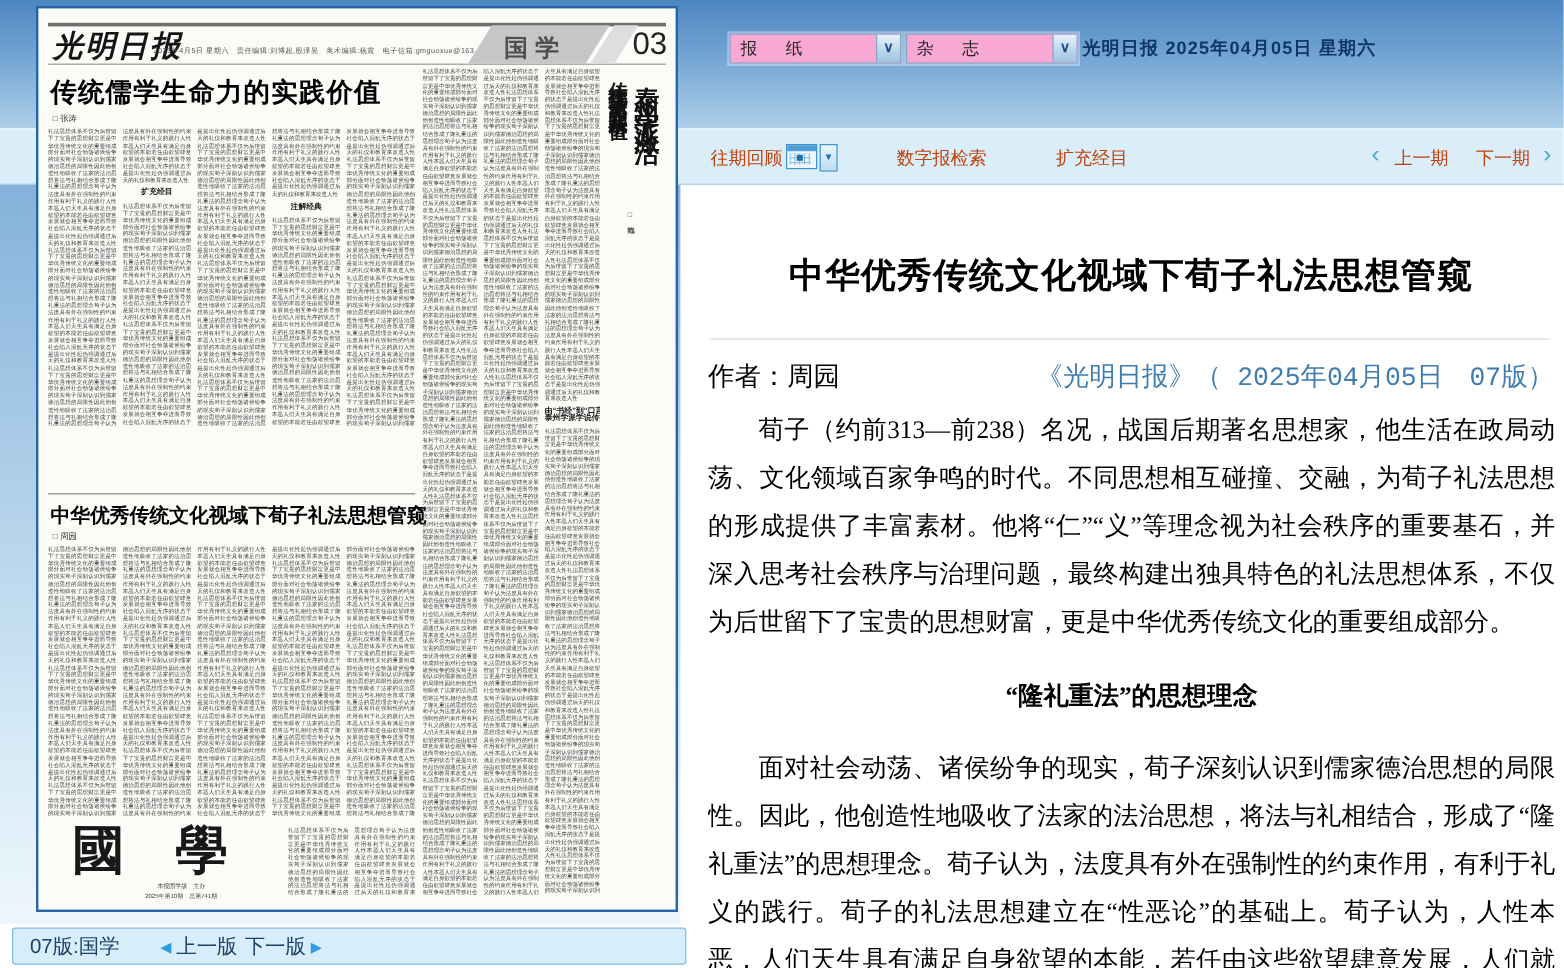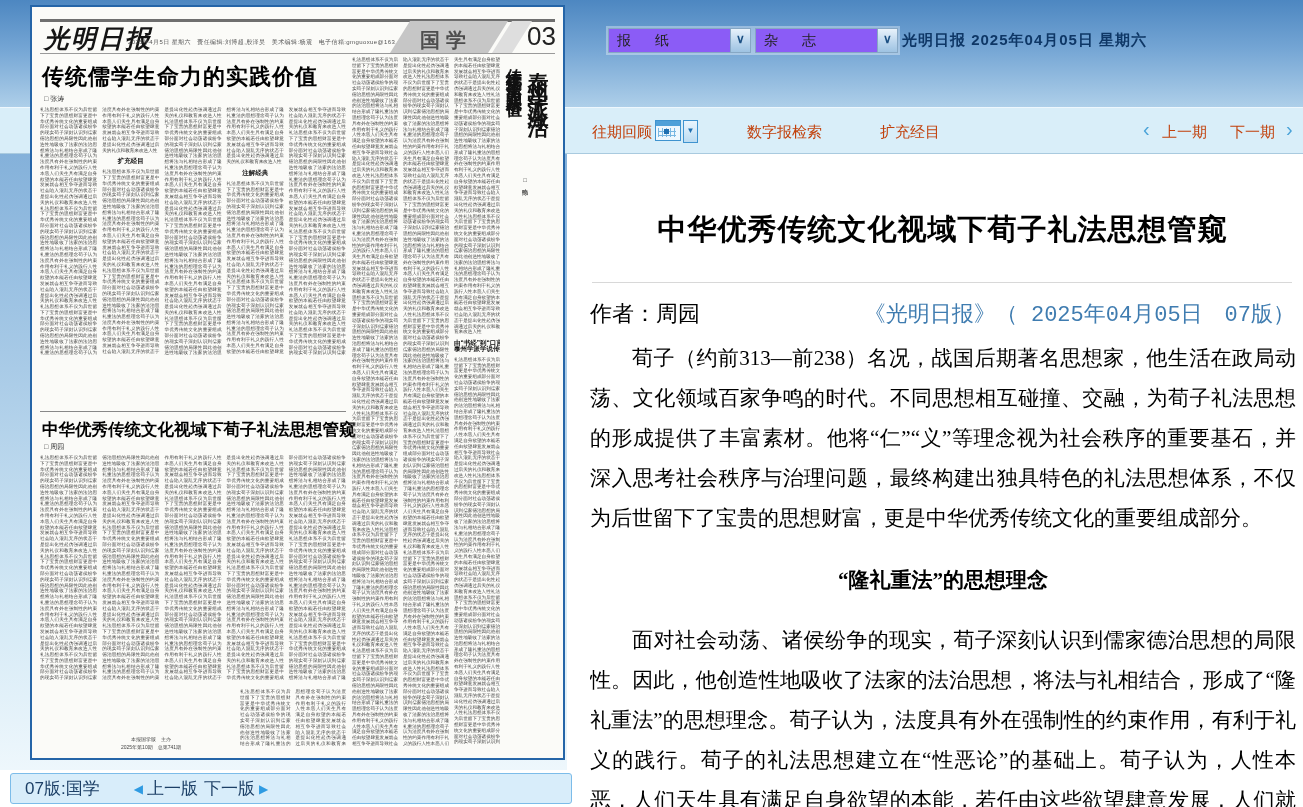--- a/index.html
+++ b/index.html
@@ -8,21 +8,21 @@
 
   
   .bg-header{position:absolute;left:0;top:0;width:1303px;height:107px;
     background:linear-gradient(180deg,#4d87c1 0%,#74a5d4 45%,#aecfe9 100%);z-index:1;}
   .bg-nav{position:absolute;left:0;top:107px;width:1303px;height:45px;
     background:#d9eef9;border-top:1px solid #eef7fd;border-bottom:1px solid #a9cadf;z-index:1;}
   .bg-left{position:absolute;left:0;top:153px;width:567px;height:617px;
     background:linear-gradient(180deg,#84b1da 0%,#a9cbe7 35%,#d5eaf6 75%,#eef7fc 100%);z-index:0;}
 
   
-  .selectbox{position:absolute;height:23px;width:133px;background:#8b5cf6;
+  .selectbox{position:absolute;height:23px;width:133px;background:#f9a8d4;
     border:1px solid #86a7c4;box-shadow:0 0 0 2px rgba(255,255,255,.35);
     font-size:14px;color:#222;line-height:23px;padding-left:8px;letter-spacing:10px;z-index:2;}
   .selectbox .arrowbtn{position:absolute;right:0;top:0;width:19px;height:23px;letter-spacing:0;
     background:linear-gradient(180deg,#e8f2fb,#b9d4ec 60%,#9ec3e2);border-left:1px solid #86a7c4;
     color:#1b4f82;font-weight:bold;text-align:center;line-height:21px;font-size:12px;}
   .hdr-date{position:absolute;left:902px;top:31px;font-size:15px;font-weight:bold;
     color:#0e3766;z-index:2;letter-spacing:1px;}
 
   
   .navlink{position:absolute;top:123px;font-size:15px;color:#c2410c;z-index:2;cursor:pointer;}
@@ -169,20 +169,21 @@
 
   <div class="divider1"></div>
   <div class="h3a">中华优秀传统文化视域下荀子礼法思想管窥</div>
   <div class="byline" style="left:12px;top:435px;">□ 周园</div>
   <div class="tiny" style="left:8px;top:448px;width:306px;height:230px;column-count:5;column-gap:5px;">
     <span>礼法思想体系不仅为后世留下了宝贵的思想财富更是中华优秀传统文化的重要组成部分面对社会动荡诸侯纷争的现实荀子深刻认识到儒家德治思想的局限性因此他创造性地吸收了法家的法治思想将法与礼相结合形成了隆礼重法的思想理念荀子认为法度具有外在强制性的约束作用有利于礼义的践行人性本恶人们天生具有满足自身欲望的本能若任由欲望肆意发展就会相互争夺进而导致社会陷入混乱无序的状态于是提出化性起伪强调通过后天的礼仪和教育来改造人性礼法思想体系不仅为后世留下了宝贵的思想财富更是中华优秀传统文化的重要组成部分面对社会动荡诸侯纷争的现实荀子深刻认识到儒家德治思想的局限性因此他创造性地吸收了法家的法治思想将法与礼相结合形成了隆礼重法的思想理念荀子认为法度具有外在强制性的约束作用有利于礼义的践行人性本恶人们天生具有满足自身欲望的本能若任由欲望肆意发展就会相互争夺进而导致社会陷入混乱无序的状态于是提出化性起伪强调通过后天的礼仪和教育来改造人性礼法思想体系不仅为后世留下了宝贵的思想财富更是中华优秀传统文化的重要组成部分面对社会动荡诸侯纷争的现实荀子深刻认识到儒家德治思想的局限性因此他创造性地吸收了法家的法治思想将法与礼相结合形成了隆礼重法的思想理念荀子认为法度具有外在强制性的约束作用有利于礼义的践行人性本恶人们天生具有满足自身欲望的本能若任由欲望肆意发展就会相互争夺进而导致社会陷入混乱无序的状态于是提出化性起伪强调通过后天的礼仪和教育来改造人性礼法思想体系不仅为后世留下了宝贵的思想财富更是中华优秀传统文化的重要组成部分面对社会动荡诸侯纷争的现实荀子深刻认识到儒家德治思想的局限性因此他创造性地吸收了法家的法治思想将法与礼相结合形成了隆礼重法的思想理念荀子认为法度具有外在强制性的约束作用有利于礼义的践行人性本恶人们天生具有满足自身欲望的本能若任由欲望肆意发展就会相互争夺进而导致社会陷入混乱无序的状态于是提出化性起伪强调通过后天的礼仪和教育来改造人性礼法思想体系不仅为后世留下了宝贵的思想财富更是中华优秀传统文化的重要组成部分面对社会动荡诸侯纷争的现实荀子深刻认识到儒家德治思想的局限性因此他创造性地吸收了法家的法治思想将法与礼相结合形成了隆礼重法的思想理念荀子认为法度具有外在强制性的约束作用有利于礼义的践行人性本恶人们天生具有满足自身欲望的本能若任由欲望肆意发展就会相互争夺进而导致社会陷入混乱无序的状态于是提出化性起伪强调通过后天的礼仪和教育来改造人性礼法思想体系不仅为后世留下了宝贵的思想财富更是中华优秀传统文化的重要组成部分面对社会动荡诸侯纷争的现实荀子深刻认识到儒家德治思想的局限性因此他创造性地吸收了法家的法治思想将法与礼相结合形成了隆礼重法的思想理念荀子认为法度具有外在强制性的约束作用有利于礼义的践行人性本恶人们天生具有满足自身欲望的本能若任由欲望肆意发展就会相互争夺进而导致社会陷入混乱无序的状态于是提出化性起伪强调通过后天的礼仪和教育来改造人性礼法思想体系不仅为后世留下了宝贵的思想财富更是中华优秀传统文化的重要组成部分面对社会动荡诸侯纷争的现实荀子深刻认识到儒家德治思想的局限性因此他创造性地吸收了法家的法治思想将法与礼相结合形成了隆礼重法的思想理念荀子认为法度具有外在强制性的约束作用有利于礼义的践行人性本恶人们天生具有满足自身欲望的本能若任由欲望肆意发展就会相互争夺进而导致社会陷入混乱无序的状态于是提出化性起伪强调通过后天的礼仪和教育来改造人性礼法思想体系不仅为后世留下了宝贵的思想财富更是中华优秀传统文化的重要组成部分面对社会动荡诸侯纷争的现实荀子深刻认识到儒家德治思想的局限性因此他创造性地吸收了法家的法治思想将法与礼相结合形成了隆礼重法的思想理念荀子认为法度具有外在强制性的约束作用有利于礼义的践行人性本恶人们天生具有满足自身欲望的本能若任由欲望肆意发展就会相互争夺进而导致社会陷入混乱无序的状态于是提出化性起伪强调通过后天的礼仪和教育来改造人性礼法思想体系不仅为后世留下了宝贵的思想财富更是中华优秀传统文化的重要组成部分面对社会动荡诸侯纷争的现实荀子深刻认识到儒家德治思想的局限性因此他创造性地吸收了法家的法治思想将法与礼相结合形成了隆礼重法的思想理念荀子认为法度具有外在强制性的约束作用有利于礼义的践行人性本恶人们天生具有满足自身欲望的本能若任由欲望肆意发展就会相互争夺进而导致社会陷入混乱无序的状态于是提出化性起伪强调通过后天的礼仪和教育来改造人性礼法思想体系不仅为后世留下了宝贵的思想财富更是中华优秀传统文化的重要组成部分面对社会动荡诸侯纷争的现实荀子深刻认识到儒家德治思想的局限性因此他创造性地吸收了法家的法治思想将法与礼相结合形成了隆礼重法的思想理念荀子认为法度具有外在强制性的约束作用有利于礼义的践行人性本恶人们天生具有满足自身欲望的本能若任由欲望肆意发展就会相互争夺进而导致社会陷入混乱无序的状态于是提出化性起伪强调通过后天的礼仪和教育来改造人性礼法思想体系不仅为后世留下了宝贵的思想财富更是中华优秀传统文化的重要组成部分面对社会动荡诸侯纷争的现实荀子深刻认识到儒家德治思想的局限性因此他创造性地吸收了法家的法治思想将法与礼相结合形成了隆礼重法的思想理念荀子认为法度具有外在强制性的约束作用有利于礼义的践行人性本恶人们天生具有满足自身欲望的本能若任由欲望肆意发展就会相互争夺进而导致社会陷入混乱无序的状态于是提出化性起伪强调通过后天的礼仪和教育来改造人性礼法思想体系不仅为后世留下了宝贵的思想财富更是中华优秀传统文化的重要组成部分面对社会动荡诸侯纷争的现实荀子深刻认识到儒家德治思想的局限性因此他创造性地吸收了法家的法治思想将法与礼相结合形成了隆礼重法的思想理念荀子认为法度具有外在强制性的约束作用有利于礼义的践行人性本恶人们天生具有满足自身欲望的本能若任由欲望肆意发展就会相互争夺进而导致社会陷入混乱无序的状态于是提出化性起伪强调通过后天的礼仪和教育来改造人性礼法思想体系不仅为后世留下了宝贵的思想财富更是中华优秀传统文化的重要组成部分面对社会动荡诸侯纷争的现实荀子深刻认识到儒家德治思想的局限性因此他创造性地吸收了法家的法治思想将法与礼相结合形成了隆礼重法的思想理念荀子认为法度具有外在强制性的约束作用有利于礼义的践行人性本恶人们天生具有满足自身欲望的本能若任由欲望肆意发展就会相互争夺进而导致社会陷入混乱无序的状态于是提出化性起伪强调通过后天的礼仪和教育来改造人性礼法思想体系不仅为后世留下了宝贵的思想财富更是中华优秀传统文化的重要组成部分面对社会动荡诸侯纷争的现实荀子深刻认识到儒家德治思想的局限性因此他创造性地吸收了法家的法治思想将法与礼相结合形成了隆礼重法的思想理念荀子认为法度具有外在强制性的约束作用有利于礼义的践行人性本恶人们天生具有满足自身欲望的本能若任由欲望肆意发展就会相互争夺进而导致社会陷入混乱无序的状态于是提出化性起伪强调通过后天的礼仪和教育来改造人性礼法思想体系不仅为后世留下了宝贵的思想财富更是中华优秀传统文化的重要组成部分面对社会动荡诸侯纷争的现实荀子深刻认识到儒家德治思想的局限性因此他创造性地吸收了法家的法治思想将法与礼相结合形成了隆礼重法的思想理念荀子认为法度具有外在强制性的约束作用有利于礼义的践行人性本恶人们天生具有满足自身欲望的本能若任由欲望肆意发展就会相互争夺进而导致社会陷入混乱无序的状态于是提出化性起伪强调通过后天的礼仪和教育来改造人性礼法思想体系不仅为后世留下了宝贵的思想财富更是中华优秀传统文化的重要组成部分面对社会动荡诸侯纷争的现实荀子深刻认识到儒家德治思想的局限性因此他创造性地吸收了法家的法治思想将法与礼相结合形成了隆礼重法的思想理念荀子认为法度具有外在强制性的约束作用有利于礼义的践行人性本恶人们天生具有满足自身欲望的本能若任由欲望肆意发展就会相互争夺进而导致社会陷入混乱无序的状态于是提出化性起伪强调通过后天的礼仪和教育来改造人性礼法思想体系不仅为后世留下了宝贵的思想财富更是中华优秀传统文化的重要组成部分面对社会动荡诸侯纷争的现实荀子深刻认识到儒家德治思想的局限性因此他创造性地吸收了法家的法治思想将法与礼相结合形成了隆礼重法的思想理念荀子认为法度具有外在强制性的约束作用有利于礼义的践行人性本恶人们天生具有满足自身欲望的本能若任由欲望肆意发展就会相互争夺进而导致社会陷入混乱无序的状态于是提出化性起伪强调通过后天的礼仪和教育来改造人性</span>
   </div>
   <div class="tiny" style="left:208px;top:682px;width:106px;height:62px;column-count:2;column-gap:5px;">
     <span>礼法思想体系不仅为后世留下了宝贵的思想财富更是中华优秀传统文化的重要组成部分面对社会动荡诸侯纷争的现实荀子深刻认识到儒家德治思想的局限性因此他创造性地吸收了法家的法治思想将法与礼相结合形成了隆礼重法的思想理念荀子认为法度具有外在强制性的约束作用有利于礼义的践行人性本恶人们天生具有满足自身欲望的本能若任由欲望肆意发展就会相互争夺进而导致社会陷入混乱无序的状态于是提出化性起伪强调通过后天的礼仪和教育来改造人性礼法思想体系不仅为后世留下了宝贵的思想财富更是中华优秀传统文化的重要组成部分面对社会动荡诸侯纷争的现实荀子深刻认识到儒家德治思想的局限性因此他创造性地吸收了法家的法治思想将法与礼相结合形成了隆礼重法的思想理念荀子认为法度具有外在强制性的约束作用有利于礼义的践行人性本恶人们天生具有满足自身欲望的本能若任由欲望肆意发展就会相互争夺进而导致社会陷入混乱无序的状态于是提出化性起伪强调通过后天的礼仪和教育来改造人性</span>
   </div>
+  <div class="guoxue">國學</div>
   <div class="imprint">
     <div>本报国学版　主办</div>
     <div>2025年第10期　总第741期</div>
   </div>
 
   <div class="tiny" style="left:320px;top:50px;width:148px;height:694px;column-count:3;column-gap:5px;">
     <span>礼法思想体系不仅为后世留下了宝贵的思想财富更是中华优秀传统文化的重要组成部分面对社会动荡诸侯纷争的现实荀子深刻认识到儒家德治思想的局限性因此他创造性地吸收了法家的法治思想将法与礼相结合形成了隆礼重法的思想理念荀子认为法度具有外在强制性的约束作用有利于礼义的践行人性本恶人们天生具有满足自身欲望的本能若任由欲望肆意发展就会相互争夺进而导致社会陷入混乱无序的状态于是提出化性起伪强调通过后天的礼仪和教育来改造人性礼法思想体系不仅为后世留下了宝贵的思想财富更是中华优秀传统文化的重要组成部分面对社会动荡诸侯纷争的现实荀子深刻认识到儒家德治思想的局限性因此他创造性地吸收了法家的法治思想将法与礼相结合形成了隆礼重法的思想理念荀子认为法度具有外在强制性的约束作用有利于礼义的践行人性本恶人们天生具有满足自身欲望的本能若任由欲望肆意发展就会相互争夺进而导致社会陷入混乱无序的状态于是提出化性起伪强调通过后天的礼仪和教育来改造人性礼法思想体系不仅为后世留下了宝贵的思想财富更是中华优秀传统文化的重要组成部分面对社会动荡诸侯纷争的现实荀子深刻认识到儒家德治思想的局限性因此他创造性地吸收了法家的法治思想将法与礼相结合形成了隆礼重法的思想理念荀子认为法度具有外在强制性的约束作用有利于礼义的践行人性本恶人们天生具有满足自身欲望的本能若任由欲望肆意发展就会相互争夺进而导致社会陷入混乱无序的状态于是提出化性起伪强调通过后天的礼仪和教育来改造人性礼法思想体系不仅为后世留下了宝贵的思想财富更是中华优秀传统文化的重要组成部分面对社会动荡诸侯纷争的现实荀子深刻认识到儒家德治思想的局限性因此他创造性地吸收了法家的法治思想将法与礼相结合形成了隆礼重法的思想理念荀子认为法度具有外在强制性的约束作用有利于礼义的践行人性本恶人们天生具有满足自身欲望的本能若任由欲望肆意发展就会相互争夺进而导致社会陷入混乱无序的状态于是提出化性起伪强调通过后天的礼仪和教育来改造人性礼法思想体系不仅为后世留下了宝贵的思想财富更是中华优秀传统文化的重要组成部分面对社会动荡诸侯纷争的现实荀子深刻认识到儒家德治思想的局限性因此他创造性地吸收了法家的法治思想将法与礼相结合形成了隆礼重法的思想理念荀子认为法度具有外在强制性的约束作用有利于礼义的践行人性本恶人们天生具有满足自身欲望的本能若任由欲望肆意发展就会相互争夺进而导致社会陷入混乱无序的状态于是提出化性起伪强调通过后天的礼仪和教育来改造人性礼法思想体系不仅为后世留下了宝贵的思想财富更是中华优秀传统文化的重要组成部分面对社会动荡诸侯纷争的现实荀子深刻认识到儒家德治思想的局限性因此他创造性地吸收了法家的法治思想将法与礼相结合形成了隆礼重法的思想理念荀子认为法度具有外在强制性的约束作用有利于礼义的践行人性本恶人们天生具有满足自身欲望的本能若任由欲望肆意发展就会相互争夺进而导致社会陷入混乱无序的状态于是提出化性起伪强调通过后天的礼仪和教育来改造人性礼法思想体系不仅为后世留下了宝贵的思想财富更是中华优秀传统文化的重要组成部分面对社会动荡诸侯纷争的现实荀子深刻认识到儒家德治思想的局限性因此他创造性地吸收了法家的法治思想将法与礼相结合形成了隆礼重法的思想理念荀子认为法度具有外在强制性的约束作用有利于礼义的践行人性本恶人们天生具有满足自身欲望的本能若任由欲望肆意发展就会相互争夺进而导致社会陷入混乱无序的状态于是提出化性起伪强调通过后天的礼仪和教育来改造人性礼法思想体系不仅为后世留下了宝贵的思想财富更是中华优秀传统文化的重要组成部分面对社会动荡诸侯纷争的现实荀子深刻认识到儒家德治思想的局限性因此他创造性地吸收了法家的法治思想将法与礼相结合形成了隆礼重法的思想理念荀子认为法度具有外在强制性的约束作用有利于礼义的践行人性本恶人们天生具有满足自身欲望的本能若任由欲望肆意发展就会相互争夺进而导致社会陷入混乱无序的状态于是提出化性起伪强调通过后天的礼仪和教育来改造人性礼法思想体系不仅为后世留下了宝贵的思想财富更是中华优秀传统文化的重要组成部分面对社会动荡诸侯纷争的现实荀子深刻认识到儒家德治思想的局限性因此他创造性地吸收了法家的法治思想将法与礼相结合形成了隆礼重法的思想理念荀子认为法度具有外在强制性的约束作用有利于礼义的践行人性本恶人们天生具有满足自身欲望的本能若任由欲望肆意发展就会相互争夺进而导致社会陷入混乱无序的状态于是提出化性起伪强调通过后天的礼仪和教育来改造人性礼法思想体系不仅为后世留下了宝贵的思想财富更是中华优秀传统文化的重要组成部分面对社会动荡诸侯纷争的现实荀子深刻认识到儒家德治思想的局限性因此他创造性地吸收了法家的法治思想将法与礼相结合形成了隆礼重法的思想理念荀子认为法度具有外在强制性的约束作用有利于礼义的践行人性本恶人们天生具有满足自身欲望的本能若任由欲望肆意发展就会相互争夺进而导致社会陷入混乱无序的状态于是提出化性起伪强调通过后天的礼仪和教育来改造人性礼法思想体系不仅为后世留下了宝贵的思想财富更是中华优秀传统文化的重要组成部分面对社会动荡诸侯纷争的现实荀子深刻认识到儒家德治思想的局限性因此他创造性地吸收了法家的法治思想将法与礼相结合形成了隆礼重法的思想理念荀子认为法度具有外在强制性的约束作用有利于礼义的践行人性本恶人们天生具有满足自身欲望的本能若任由欲望肆意发展就会相互争夺进而导致社会陷入混乱无序的状态于是提出化性起伪强调通过后天的礼仪和教育来改造人性礼法思想体系不仅为后世留下了宝贵的思想财富更是中华优秀传统文化的重要组成部分面对社会动荡诸侯纷争的现实荀子深刻认识到儒家德治思想的局限性因此他创造性地吸收了法家的法治思想将法与礼相结合形成了隆礼重法的思想理念荀子认为法度具有外在强制性的约束作用有利于礼义的践行人性本恶人们天生具有满足自身欲望的本能若任由欲望肆意发展就会相互争夺进而导致社会陷入混乱无序的状态于是提出化性起伪强调通过后天的礼仪和教育来改造人性礼法思想体系不仅为后世留下了宝贵的思想财富更是中华优秀传统文化的重要组成部分面对社会动荡诸侯纷争的现实荀子深刻认识到儒家德治思想的局限性因此他创造性地吸收了法家的法治思想将法与礼相结合形成了隆礼重法的思想理念荀子认为法度具有外在强制性的约束作用有利于礼义的践行人性本恶人们天生具有满足自身欲望的本能若任由欲望肆意发展就会相互争夺进而导致社会陷入混乱无序的状态于是提出化性起伪强调通过后天的礼仪和教育来改造人性礼法思想体系不仅为后世留下了宝贵的思想财富更是中华优秀传统文化的重要组成部分面对社会动荡诸侯纷争的现实荀子深刻认识到儒家德治思想的局限性因此他创造性地吸收了法家的法治思想将法与礼相结合形成了隆礼重法的思想理念荀子认为法度具有外在强制性的约束作用有利于礼义的践行人性本恶人们天生具有满足自身欲望的本能若任由欲望肆意发展就会相互争夺进而导致社会陷入混乱无序的状态于是提出化性起伪强调通过后天的礼仪和教育来改造人性</span>
     <div class="sub">由“书经”到“口言”：泰州学派学说传播媒介的嬗迁</div>
     <span>礼法思想体系不仅为后世留下了宝贵的思想财富更是中华优秀传统文化的重要组成部分面对社会动荡诸侯纷争的现实荀子深刻认识到儒家德治思想的局限性因此他创造性地吸收了法家的法治思想将法与礼相结合形成了隆礼重法的思想理念荀子认为法度具有外在强制性的约束作用有利于礼义的践行人性本恶人们天生具有满足自身欲望的本能若任由欲望肆意发展就会相互争夺进而导致社会陷入混乱无序的状态于是提出化性起伪强调通过后天的礼仪和教育来改造人性礼法思想体系不仅为后世留下了宝贵的思想财富更是中华优秀传统文化的重要组成部分面对社会动荡诸侯纷争的现实荀子深刻认识到儒家德治思想的局限性因此他创造性地吸收了法家的法治思想将法与礼相结合形成了隆礼重法的思想理念荀子认为法度具有外在强制性的约束作用有利于礼义的践行人性本恶人们天生具有满足自身欲望的本能若任由欲望肆意发展就会相互争夺进而导致社会陷入混乱无序的状态于是提出化性起伪强调通过后天的礼仪和教育来改造人性礼法思想体系不仅为后世留下了宝贵的思想财富更是中华优秀传统文化的重要组成部分面对社会动荡诸侯纷争的现实荀子深刻认识到儒家德治思想的局限性因此他创造性地吸收了法家的法治思想将法与礼相结合形成了隆礼重法的思想理念荀子认为法度具有外在强制性的约束作用有利于礼义的践行人性本恶人们天生具有满足自身欲望的本能若任由欲望肆意发展就会相互争夺进而导致社会陷入混乱无序的状态于是提出化性起伪强调通过后天的礼仪和教育来改造人性礼法思想体系不仅为后世留下了宝贵的思想财富更是中华优秀传统文化的重要组成部分面对社会动荡诸侯纷争的现实荀子深刻认识到儒家德治思想的局限性因此他创造性地吸收了法家的法治思想将法与礼相结合形成了隆礼重法的思想理念荀子认为法度具有外在强制性的约束作用有利于礼义的践行人性本恶人们天生具有满足自身欲望的本能若任由欲望肆意发展就会相互争夺进而导致社会陷入混乱无序的状态于是提出化性起伪强调通过后天的礼仪和教育来改造人性礼法思想体系不仅为后世留下了宝贵的思想财富更是中华优秀传统文化的重要组成部分面对社会动荡诸侯纷争的现实荀子深刻认识到儒家德治思想的局限性因此他创造性地吸收了法家的法治思想将法与礼相结合形成了隆礼重法的思想理念荀子认为法度具有外在强制性的约束作用有利于礼义的践行人性本恶人们天生具有满足自身欲望的本能若任由欲望肆意发展就会相互争夺进而导致社会陷入混乱无序的状态于是提出化性起伪强调通过后天的礼仪和教育来改造人性礼法思想体系不仅为后世留下了宝贵的思想财富更是中华优秀传统文化的重要组成部分面对社会动荡诸侯纷争的现实荀子深刻认识到儒家德治思想的局限性因此他创造性地吸收了法家的法治思想将法与礼相结合形成了隆礼重法的思想理念荀子认为法度具有外在强制性的约束作用有利于礼义的践行人性本恶人们天生具有满足自身欲望的本能若任由欲望肆意发展就会相互争夺进而导致社会陷入混乱无序的状态于是提出化性起伪强调通过后天的礼仪和教育来改造人性礼法思想体系不仅为后世留下了宝贵的思想财富更是中华优秀传统文化的重要组成部分面对社会动荡诸侯纷争的现实荀子深刻认识到儒家德治思想的局限性因此他创造性地吸收了法家的法治思想将法与礼相结合形成了隆礼重法的思想理念荀子认为法度具有外在强制性的约束作用有利于礼义的践行人性本恶人们天生具有满足自身欲望的本能若任由欲望肆意发展就会相互争夺进而导致社会陷入混乱无序的状态于是提出化性起伪强调通过后天的礼仪和教育来改造人性礼法思想体系不仅为后世留下了宝贵的思想财富更是中华优秀传统文化的重要组成部分面对社会动荡诸侯纷争的现实荀子深刻认识到儒家德治思想的局限性因此他创造性地吸收了法家的法治思想将法与礼相结合形成了隆礼重法的思想理念荀子认为法度具有外在强制性的约束作用有利于礼义的践行人性本恶人们天生具有满足自身欲望的本能若任由欲望肆意发展就会相互争夺进而导致社会陷入混乱无序的状态于是提出化性起伪强调通过后天的礼仪和教育来改造人性礼法思想体系不仅为后世留下了宝贵的思想财富更是中华优秀传统文化的重要组成部分面对社会动荡诸侯纷争的现实荀子深刻认识到儒家德治思想的局限性因此他创造性地吸收了法家的法治思想将法与礼相结合形成了隆礼重法的思想理念荀子认为法度具有外在强制性的约束作用有利于礼义的践行人性本恶人们天生具有满足自身欲望的本能若任由欲望肆意发展就会相互争夺进而导致社会陷入混乱无序的状态于是提出化性起伪强调通过后天的礼仪和教育来改造人性礼法思想体系不仅为后世留下了宝贵的思想财富更是中华优秀传统文化的重要组成部分面对社会动荡诸侯纷争的现实荀子深刻认识到儒家德治思想的局限性因此他创造性地吸收了法家的法治思想将法与礼相结合形成了隆礼重法的思想理念荀子认为法度具有外在强制性的约束作用有利于礼义的践行人性本恶人们天生具有满足自身欲望的本能若任由欲望肆意发展就会相互争夺进而导致社会陷入混乱无序的状态于是提出化性起伪强调通过后天的礼仪和教育来改造人性礼法思想体系不仅为后世留下了宝贵的思想财富更是中华优秀传统文化的重要组成部分面对社会动荡诸侯纷争的现实荀子深刻认识到儒家德治思想的局限性因此他创造性地吸收了法家的法治思想将法与礼相结合形成了隆礼重法的思想理念荀子认为法度具有外在强制性的约束作用有利于礼义的践行人性本恶人们天生具有满足自身欲望的本能若任由欲望肆意发展就会相互争夺进而导致社会陷入混乱无序的状态于是提出化性起伪强调通过后天的礼仪和教育来改造人性</span>
     

